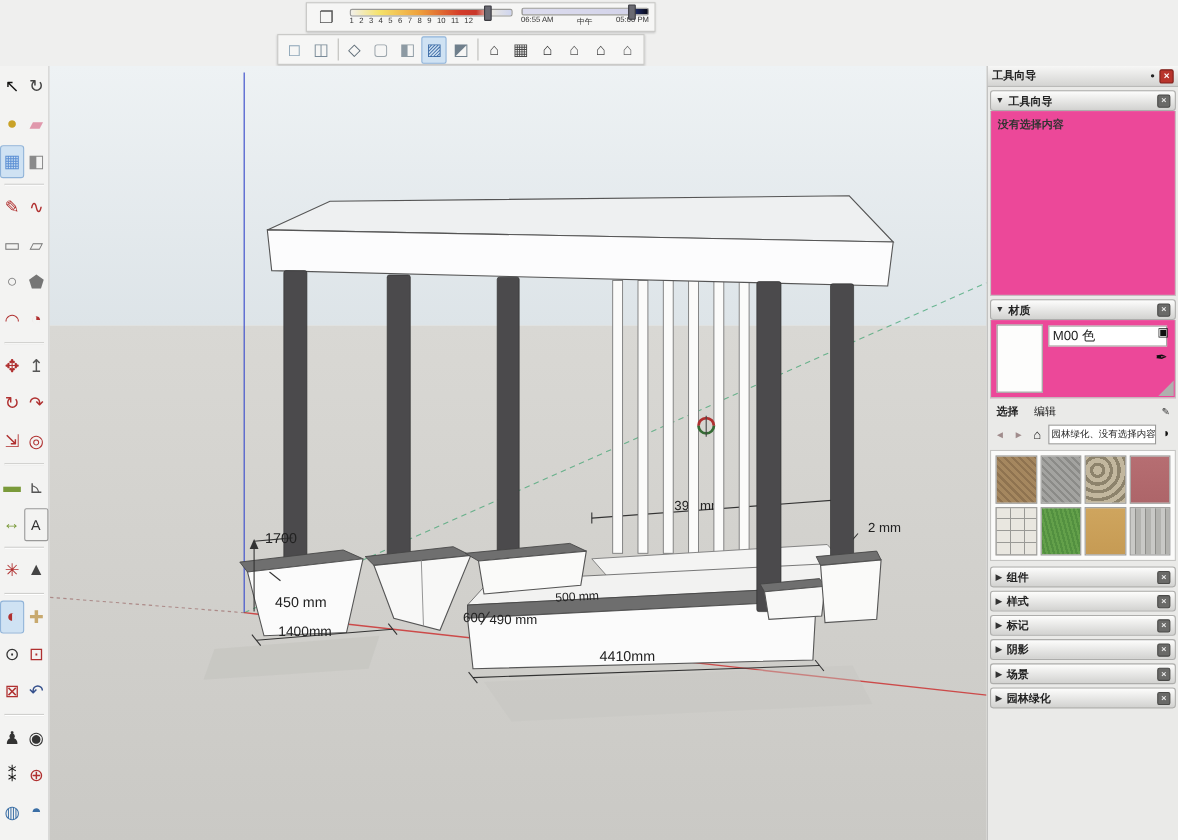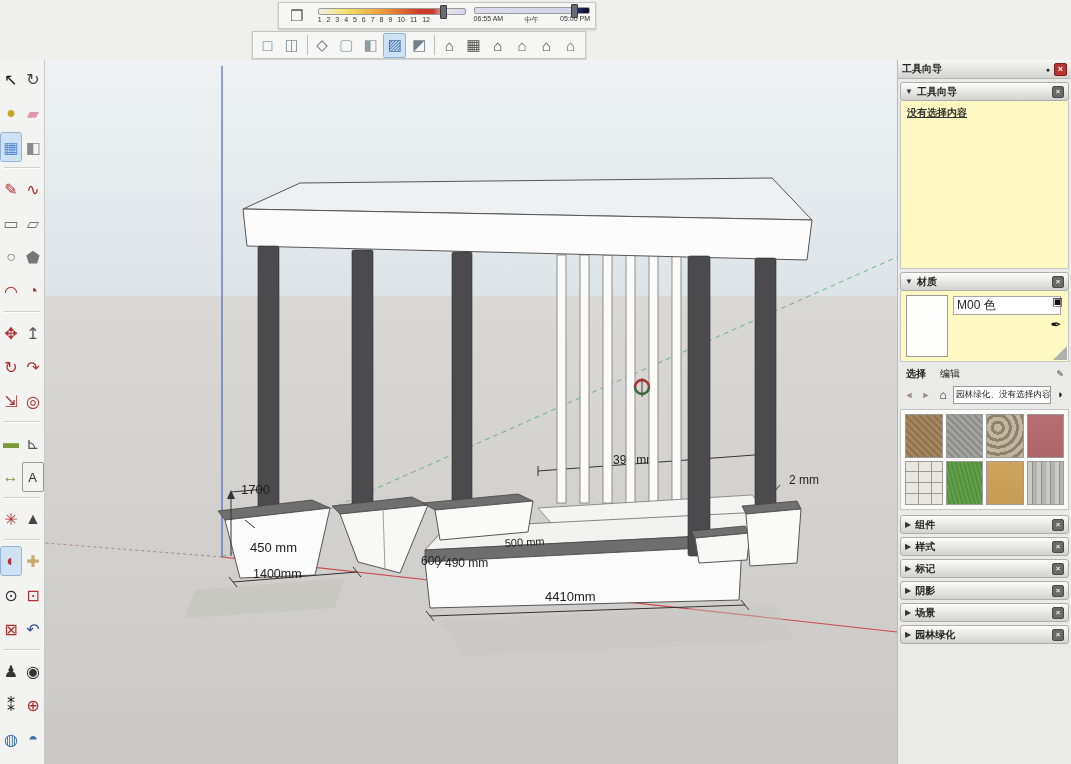--- a/index.html
+++ b/index.html
@@ -53,21 +53,21 @@
     display:flex;align-items:center;padding:0 4px;font-weight:bold;}
   .panel-header .spacer,.sec-header .spacer{flex:1;}
   .pin{font-size:7px;color:#222;margin-right:4px;}
   .close-btn{width:11px;height:11px;background:#b8342c;color:#fff;font-size:9px;line-height:10px;
     text-align:center;border-radius:2px;border:1px solid #7e1f1a;cursor:default;}
   .sec-close{width:10px;height:10px;background:#6a6a68;color:#eee;font-size:8px;line-height:9px;
     text-align:center;border-radius:2px;border:1px solid #4a4a48;cursor:default;}
   .sec-header{height:17px;margin:3px 2px 0 2px;background:linear-gradient(#fdfdfc,#d2d2d0);
     border:1px solid #adadab;border-radius:3px;display:flex;align-items:center;padding:0 4px;gap:4px;font-weight:bold;}
   .sec-arrow{font-size:8px;color:#333;}
-  .sec-body{margin:0 2px;background:#fef9c3;border:1px solid #c5c5c3;border-top:none;text-decoration:underline;}
+  .sec-body{margin:0 2px;background:#ec4899;border:1px solid #c5c5c3;border-top:none;}
   #entity-body{height:168px;padding:5px 6px;box-sizing:border-box;font-weight:bold;color:#333;}
   #materials-body{height:70px;position:relative;}
   #mat-preview{position:absolute;left:5px;top:4px;width:40px;height:60px;background:#fdfdfc;border:1px solid #9a9a98;}
   #mat-name{position:absolute;left:52px;top:5px;width:100px;height:15px;background:#fff;border:1px solid #a8a8a6;
     font-size:12px;padding:1px 3px;box-sizing:content-box;line-height:15px;}
   #create-mat{position:absolute;right:4px;top:4px;width:13px;height:16px;font-size:11px;color:#111;text-align:center;cursor:default;}
   #sample-paint{position:absolute;right:4px;top:26px;width:16px;height:16px;font-size:13px;color:#111;text-align:center;cursor:default;}
   #mat-fold{position:absolute;right:1px;bottom:1px;width:0;height:0;border-left:14px solid transparent;border-bottom:14px solid #b0b0ae;}
   #mat-tabs{display:flex;gap:14px;padding:5px 8px 2px 8px;font-family:Liberation Mono, monospace;}
   .mat-tab{cursor:default;}

